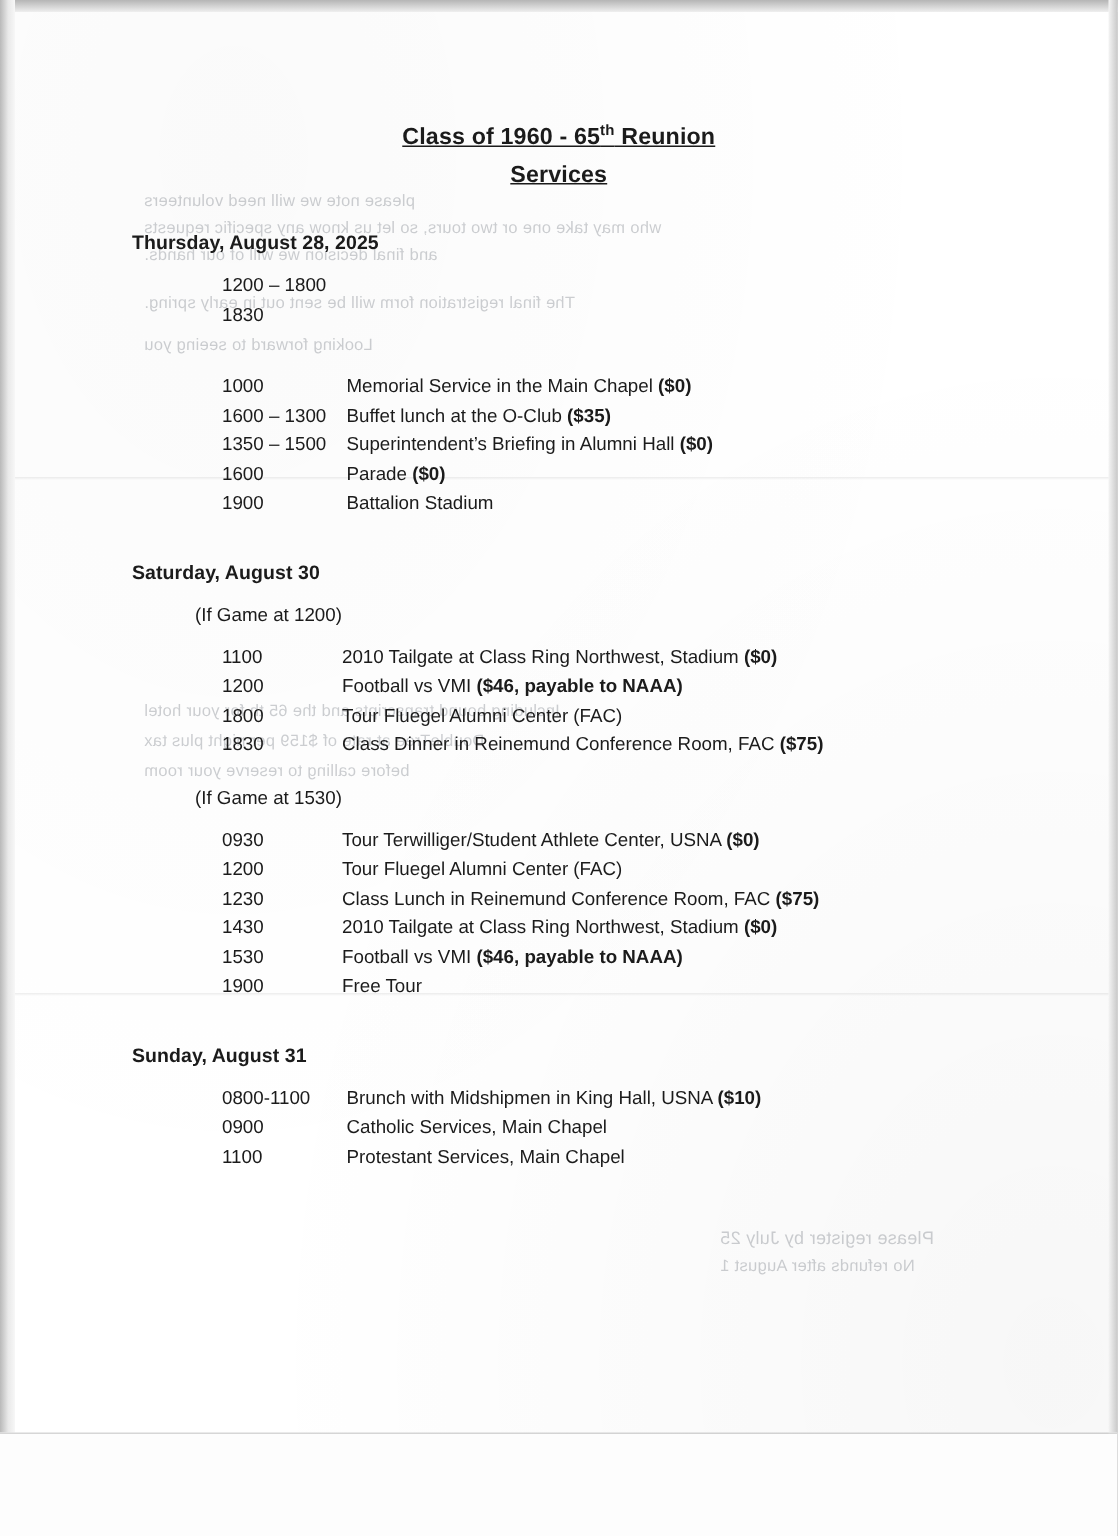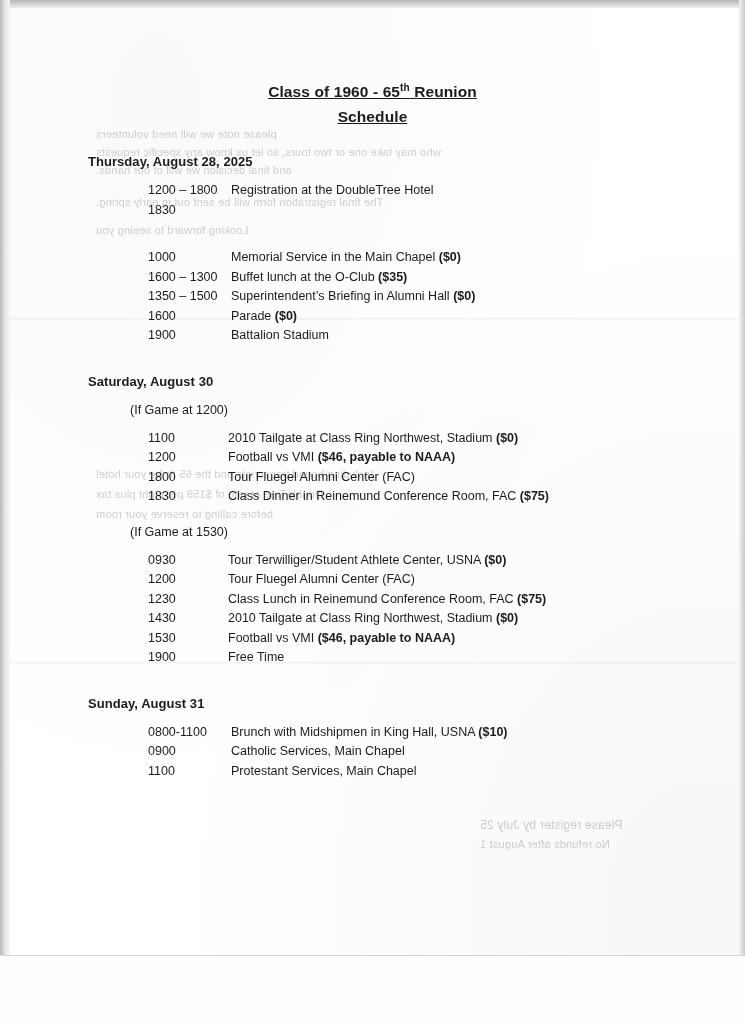--- a/index.html
+++ b/index.html
@@ -163,30 +163,29 @@
       <div class="bleed" style="left: 480px; top: 818px; font-size: 12px;">Please register by July 25</div>
       <div class="bleed" style="left: 480px; top: 838px; font-size: 11px;">No refunds after August 1</div>
     </div>
 
   <div class="content">
 
     <div class="title-block">
       <div class="title-line">
         <span>Class of 1960 - 65</span><sup>th</sup><span> Reunion</span>
       </div>
-      <div class="title-line title-line-2">Schedule</div>
+      <div class="title-line title-line-2">Services</div>
     </div>
 
     <div id="days-container">
         <div class="day-block">
           <div class="day-heading">Thursday, August 28, 2025</div>
           <div class="rows">
             <div class="row">
               <div class="time">1200 – 1800</div>
-              <div class="desc">Registration at the DoubleTree Hotel</div>
             </div>
             <div class="row">
               <div class="time">1830</div>
             </div>
           </div>
         </div>
         <div class="day-block">
           <div class="rows">
             <div class="row">
               <div class="time">1000</div>
@@ -248,21 +247,21 @@
             <div class="row">
               <div class="time">1430</div>
               <div class="desc">2010 Tailgate at Class Ring Northwest, Stadium <b>($0)</b></div>
             </div>
             <div class="row">
               <div class="time">1530</div>
               <div class="desc">Football vs VMI <b>($46, payable to NAAA)</b></div>
             </div>
             <div class="row">
               <div class="time">1900</div>
-              <div class="desc">Free Time</div>
+              <div class="desc">Free Tour</div>
             </div>
           </div>
         </div>
         <div class="day-block">
           <div class="day-heading">Sunday, August 31</div>
           <div class="rows">
             <div class="row">
               <div class="time">0800-1100</div>
               <div class="desc">Brunch with Midshipmen in King Hall, USNA <b>($10)</b></div>
             </div>

